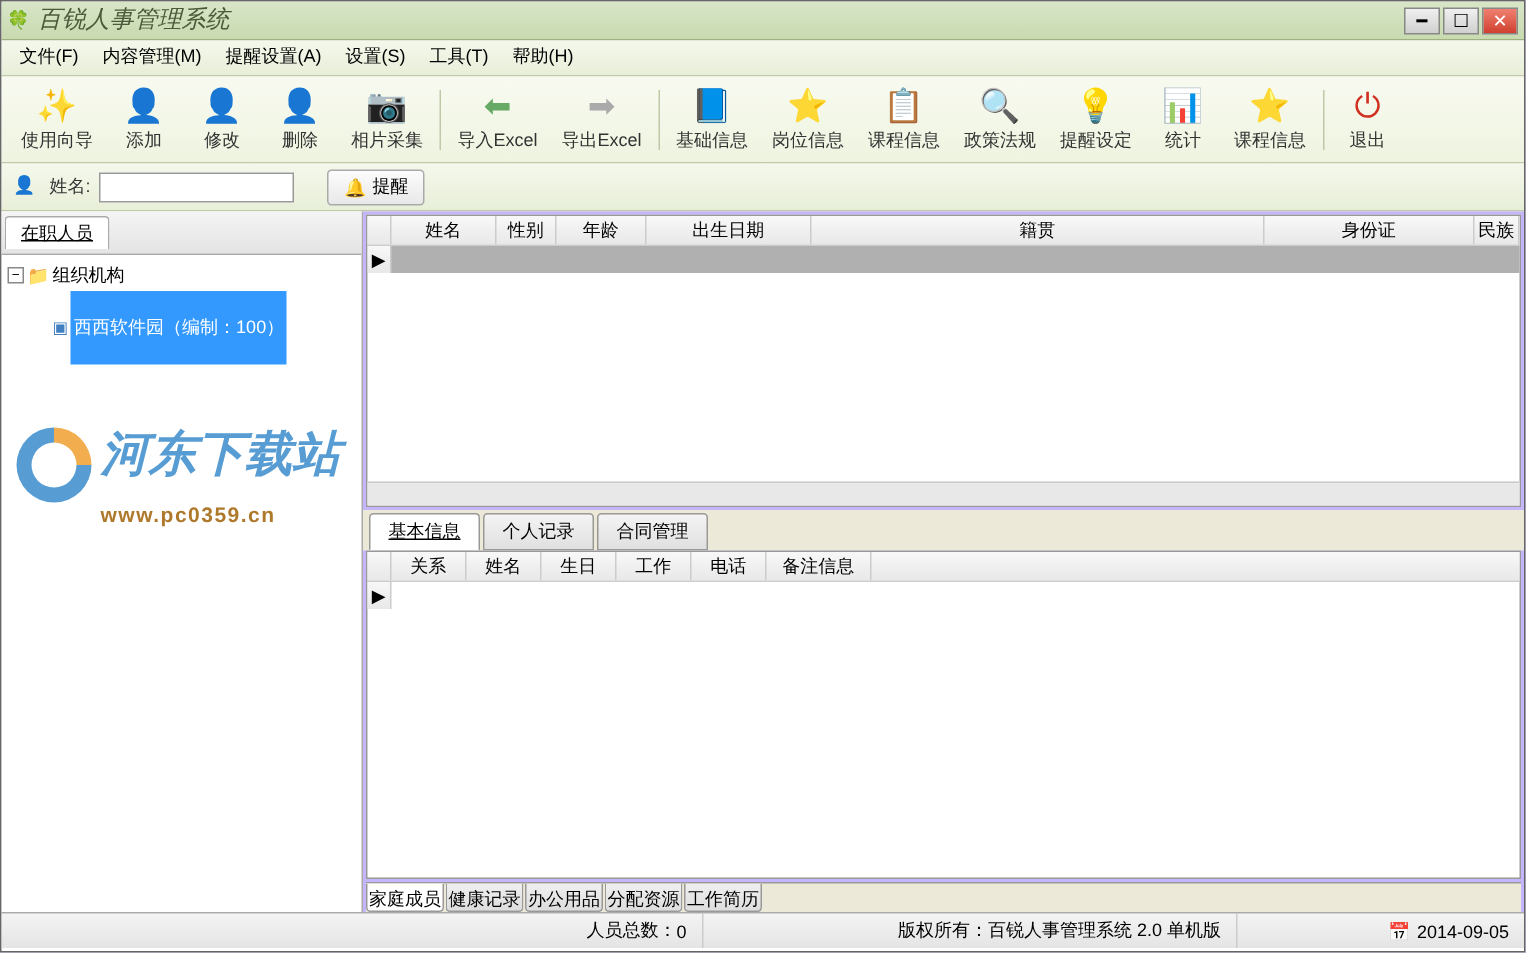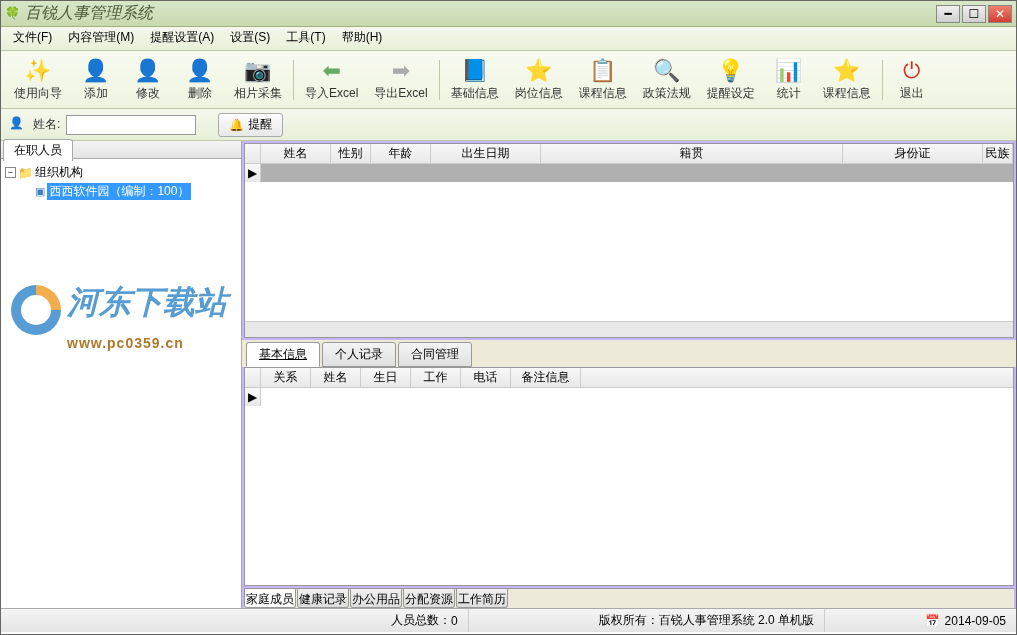--- a/index.html
+++ b/index.html
@@ -22,29 +22,29 @@
 .tb-sep { width: 1px; height: 40px; background: #c0c8a8; margin: 0 2px; }
 
 .searchbar { height: 32px; background: linear-gradient(#f4f8ec, #e8efd8); border-bottom: 1px solid #c0c8a8; display: flex; align-items: center; padding: 0 8px; gap: 6px; }
 .searchbar .avatar { width: 18px; height: 18px; }
 .searchbar label { color: #333; }
 .searchbar input { width: 130px; height: 20px; border: 1px solid #999; padding: 0 4px; background: #fff; }
 .remind-btn { margin-left: 16px; height: 24px; padding: 0 10px; border: 1px solid #aaa; background: linear-gradient(#fcfcfc,#e8e8e8); border-radius: 3px; display: flex; align-items: center; gap: 4px; cursor: pointer; }
 
 .main { display: flex; height: 467px; }
 .sidebar { width: 241px; background: #fff; border-right: 1px solid #aaa; display: flex; flex-direction: column; }
-.sidebar-tab { height: 18px; background: linear-gradient(#f4f4f4,#e4e4e4); border-bottom: 1px solid #aaa; display: flex; align-items: center; }
+.sidebar-tab { height: 29px; background: linear-gradient(#f4f4f4,#e4e4e4); border-bottom: 1px solid #aaa; display: flex; align-items: center; text-decoration: underline; }
 .sidebar-tab-btn { padding: 2px 10px; background: #fff; border: 1px solid #aaa; border-bottom: none; border-top-left-radius: 3px; border-top-right-radius: 3px; margin-left: 2px; }
 .tree { flex: 1; padding: 4px; overflow: auto; }
 .tree-node { display: flex; align-items: center; gap: 2px; padding: 1px 0; }
 .tree-indent { display: inline-block; }
 .tree-toggle { width: 11px; height: 11px; border: 1px solid #888; display: inline-flex; align-items: center; justify-content: center; font-size: 9px; line-height: 1; cursor: pointer; background: #fff; }
 .tree-folder { color: #e8a030; }
 .tree-leaf-icon { color: #4080c0; font-size: 11px; }
-.tree-selected { background: #3399ff; color: #fff; padding: 0 2px; text-align: right; }
+.tree-selected { background: #3399ff; color: #fff; padding: 16px 2px; text-align: right; }
 
 .content { flex: 1; display: flex; flex-direction: column; background: #c4b5fd; }
 .grid-upper { height: 195px; background: #fff; border: 1px solid #999; margin: 2px; display: flex; flex-direction: column; }
 .grid-header { display: flex; height: 20px; background: linear-gradient(#f8f8f8,#e8e8e8); border-bottom: 1px solid #ccc; }
 .grid-header .gh { border-right: 1px solid #ccc; display: flex; align-items: center; justify-content: center; font-size: 12px; }
 .grid-body { flex: 1; position: relative; }
 .grid-selrow { height: 18px; background: #b0b0b0; display: flex; }
 .grid-arrow { width: 16px; display: flex; align-items: center; justify-content: center; border-right: 1px solid #ccc; background: linear-gradient(#f8f8f8,#e8e8e8); }
 .grid-scroll { height: 16px; background: #e8e8e8; border-top: 1px solid #ccc; }
 

